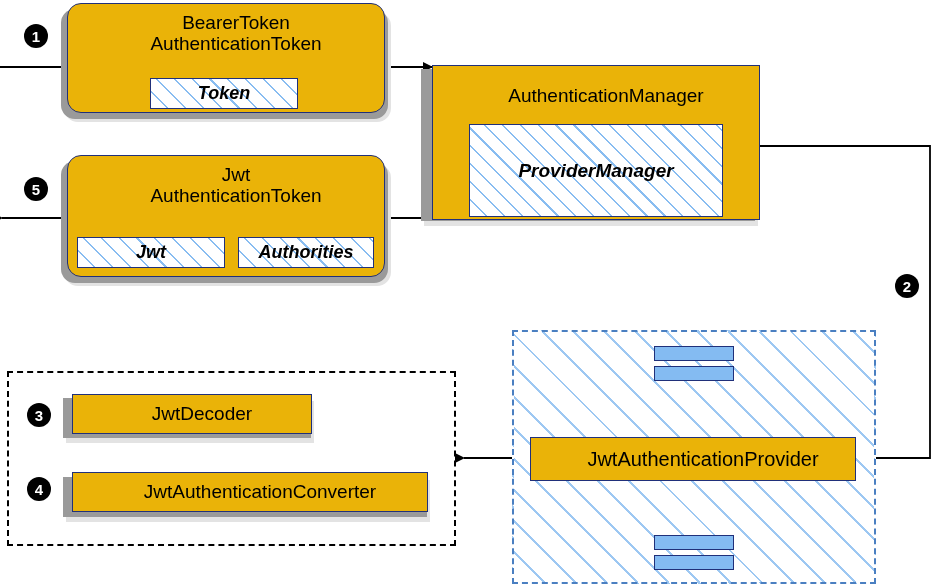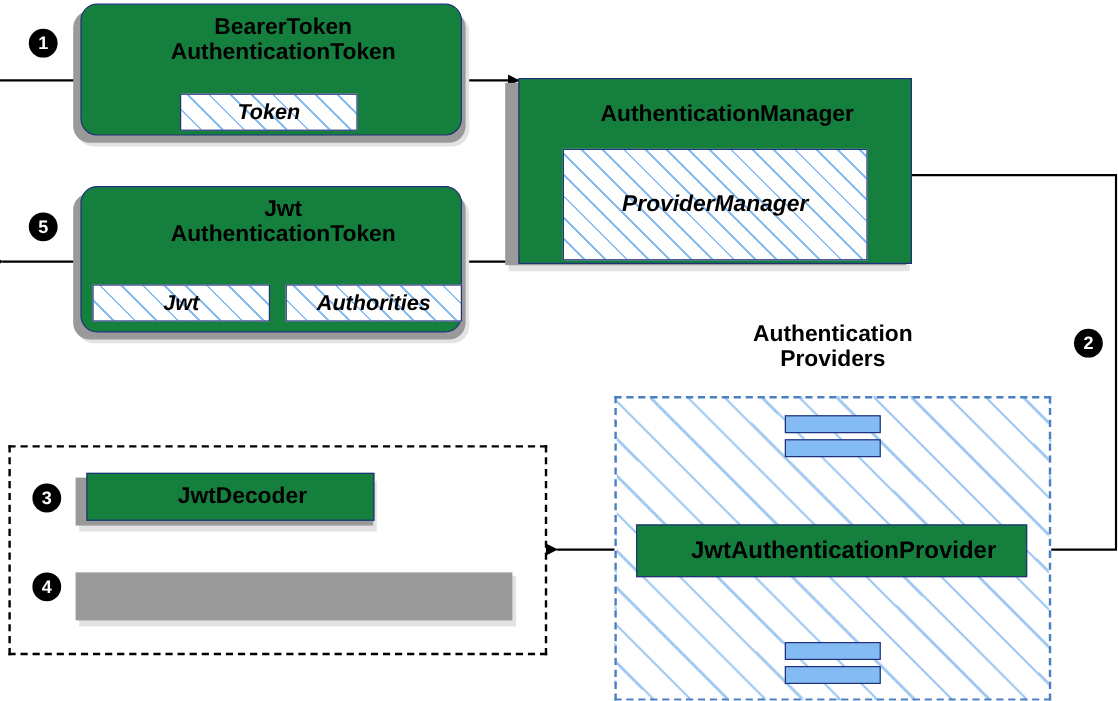--- a/index.html
+++ b/index.html
@@ -19,25 +19,25 @@
   }
   #svg-layer {
     position: absolute;
     left: 0; top: 0;
     width: 932px;
     height: 584px;
   }
   
   .node {
     position: absolute;
-    background: #15803d;
+    background: #eab308;
     border: 1.6px solid #20307a;
     box-sizing: border-box;
     color: #000;
-    font-weight: bold;
+    font-weight: normal;
     text-align: center;
     display: flex;
     flex-direction: column;
     align-items: center;
     z-index: 5;
     padding-left: 20px;
   }
   .node.round {
     border-radius: 14px;
   }
@@ -186,26 +186,24 @@
 
   <div class="shadow-light round" style="left:64px; top:164px; width:327px; height:122px;"></div>
   <div class="shadow-dark round" style="left:61px; top:161px; width:327px; height:122px;"></div>
   <div class="node round" style="left:67px; top:155px; width:318px; height:122px; padding-top:9px; font-size:19px;">
     <div class="node-title">Jwt
 AuthenticationToken</div>
   </div>
   <div class="hatch-box" style="left:77px; top:237px; width:148px; height:31px; font-size:18px;">
     <span>Jwt</span>
   </div>
-  <div class="hatch-box" style="left:238px; top:237px; width:147px; height:31px; font-size:18px;">
+  <div class="hatch-box" style="left:238px; top:237px; width:136px; height:31px; font-size:18px;">
     <span>Authorities</span>
   </div>
 
-  <div class="region-title" style="left:562px; top:268px; width:264px; font-size:19px; white-space:pre-line;">Authentication
-Providers</div>
 
   <div class="providers-region" style="left:512px; top:330px; width:364px; height:254px;"></div>
 
   <div class="bar" style="left:654px; top:346px; width:80px; height:15px;"></div>
   <div class="bar" style="left:654px; top:366px; width:80px; height:15px;"></div>
 
   <div class="shadow-light" style="left:522px; top:444px; width:334px; height:46px;"></div>
   <div class="shadow-dark" style="left:519px; top:441px; width:334px; height:44px;"></div>
   <div class="node" style="left:530px; top:437px; width:326px; height:44px; justify-content:center; font-size:20px;align-items:center;">
     <span>JwtAuthenticationProvider</span>
@@ -217,20 +215,23 @@
   <div class="dotted-region" style="left:7px; top:371px; width:449px; height:175px;"></div>
 
   <div class="shadow-light" style="left:66px; top:401px; width:248px; height:42px;"></div>
   <div class="shadow-dark" style="left:63px; top:398px; width:248px; height:40px;"></div>
   <div class="node" style="left:72px; top:394px; width:240px; height:40px; justify-content:center; font-size:19px;">
     <span>JwtDecoder</span>
   </div>
 
   <div class="shadow-light" style="left:66px; top:480px; width:364px; height:42px;"></div>
   <div class="shadow-dark" style="left:63px; top:477px; width:364px; height:40px;"></div>
+  <div class="node" style="left:72px; top:472px; width:356px; height:40px; justify-content:center; font-size:19px;">
+    <span>JwtAuthenticationConverter</span>
+  </div>
 
   <div class="badge" style="left:24px; top:24px;">
     <span>1</span>
   </div>
   <div class="badge" style="left:895px; top:274px;">
     <span>2</span>
   </div>
   <div class="badge" style="left:27px; top:403px;">
     <span>3</span>
   </div>

